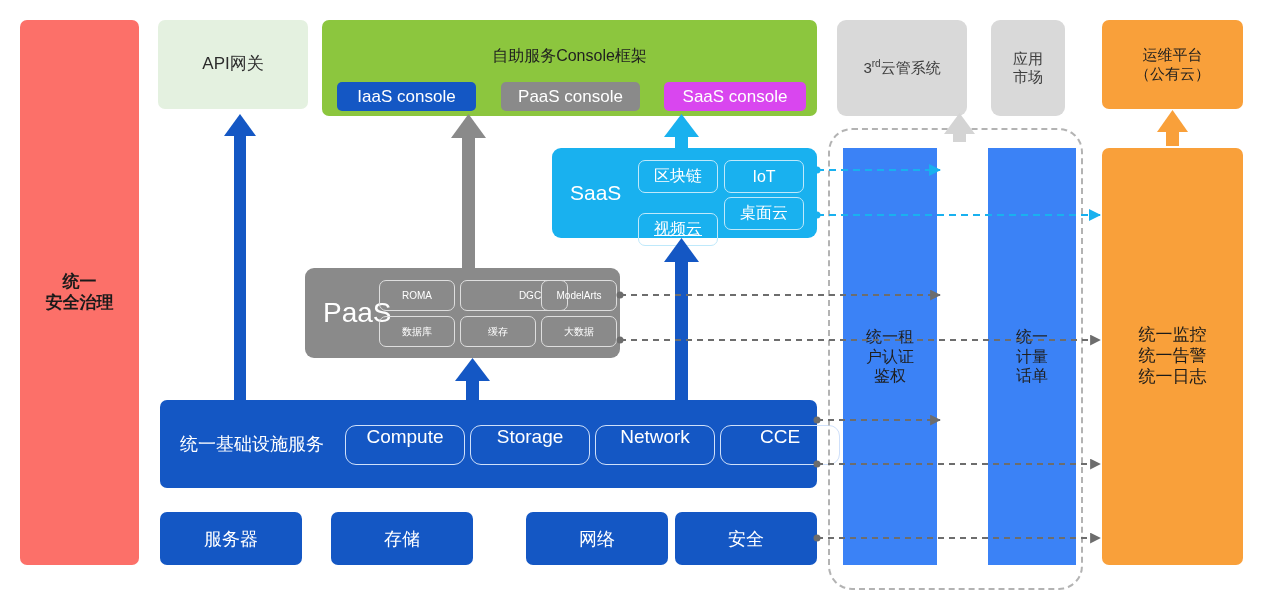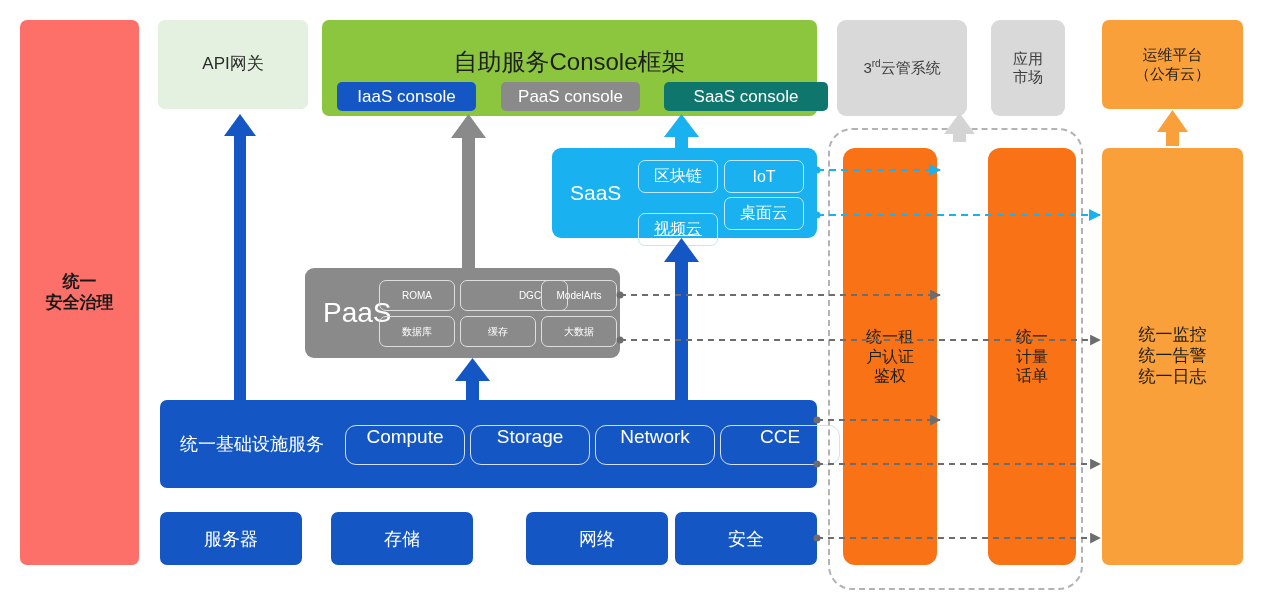--- a/index.html
+++ b/index.html
@@ -9,21 +9,21 @@
   .lbl{line-height:1.22;white-space:pre-line;}
 
   
   .red-panel{background:#fc7069;border-radius:7px;color:#1a1a1a;font-size:17px;font-weight:600;}
 
   
   .apigw{background:#e4f1e0;border-radius:7px;color:#2b2b2b;font-size:17px;}
 
   
   .console-frame{background:#8cc63e;border-radius:7px;}
-  .console-title{position:absolute;left:0;right:0;top:26px;text-align:center;color:#1f1f1f;font-size:24px;}
+  .console-title{position:absolute;left:0;right:0;top:26px;text-align:center;color:#1f1f1f;font-size:16px;}
   .console-chip{position:absolute;border-radius:5px;color:#fff;font-size:17px;display:flex;align-items:center;justify-content:center;}
 
   
   .gray-top{background:#d9d9d9;border-radius:9px;color:#3d3d3d;font-size:15px;}
 
   
   .orange-top{background:#f9a03a;border-radius:7px;color:#1f1f1f;font-size:15px;}
 
   
   .saas-block{background:#19b1ef;border-radius:9px;}
@@ -38,21 +38,21 @@
   
   .infra-bar{background:#1457c4;border-radius:7px;}
   .infra-word{position:absolute;left:20px;top:50%;transform:translateY(-50%);color:#fff;font-size:18px;}
   .infra-chip{position:absolute;border:1.6px solid #cfe0fa;border-radius:11px;color:#fff;font-size:19px;display:flex;align-items:flex-start;justify-content:center;}
 
   
   .blue-box{background:#1457c4;border-radius:7px;color:#fff;font-size:18px;}
 
   
   .dashed-shell{position:absolute;border:2px dashed #b3b3b3;border-radius:24px;box-sizing:border-box;}
-  .gray-col{background:#f97316;border-radius:12px;color:#1f1f1f;font-size:16px;}
+  .gray-col{background:#3b82f6;border-radius:0;color:#1f1f1f;font-size:16px;}
 
   
   .orange-panel{background:#f9a03a;border-radius:7px;color:#1a1a1a;font-size:17px;}
 
   svg.ov{position:absolute;left:0;top:0;width:1265px;height:605px;pointer-events:none;}
 </style>
 </head>
 <body>
 
 <div id="canvas">
@@ -67,21 +67,21 @@
   </div>
 
   <div class="box console-frame" style="left:322px;top:20px;width:495px;height:96px;">
     <span class="console-title">自助服务Console框架</span>
     <span class="console-chip" style="left:15px;top:62px;width:139px;height:29px;background:#1457c4;">
       <span>IaaS console</span>
     </span>
     <span class="console-chip" style="left:179px;top:62px;width:139px;height:29px;background:#8a8a8a;">
       <span>PaaS console</span>
     </span>
-    <span class="console-chip" style="left:342px;top:62px;width:164px;height:29px;background:#0f766e;">
+    <span class="console-chip" style="left:342px;top:62px;width:142px;height:29px;background:#d946ef;">
       <span>SaaS console</span>
     </span>
   </div>
 
   <div class="box gray-top" style="left:837px;top:20px;width:130px;height:96px;">
     <span><span>3</span><sup style="font-size:10px">rd</sup>云管系统</span>
   </div>
 
   <div class="box gray-top" style="left:991px;top:20px;width:74px;height:96px;">
     <span class="lbl">应用

